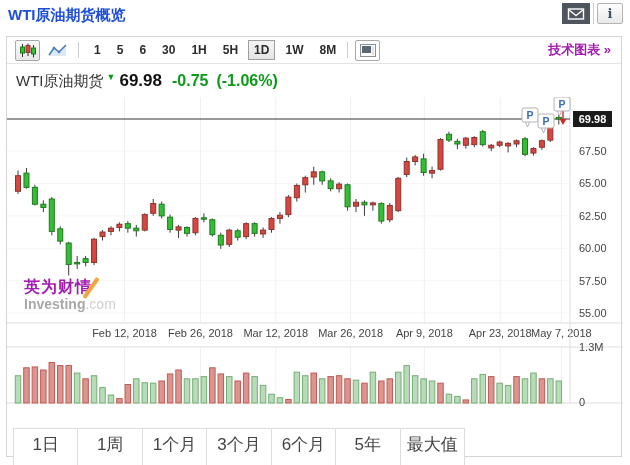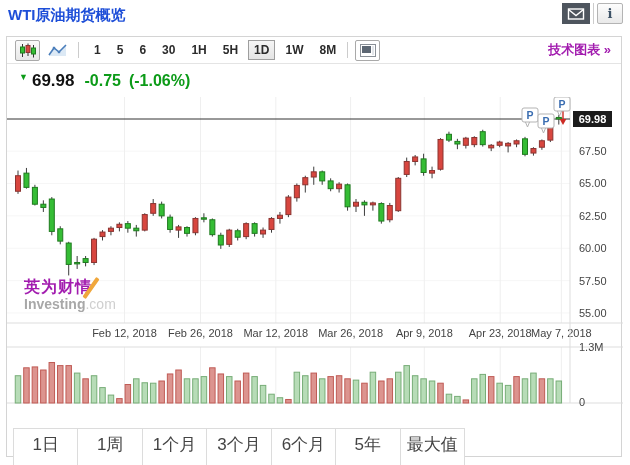--- a/index.html
+++ b/index.html
@@ -98,20 +98,21 @@
         <rect x="0.5" y="0.5" width="15" height="12" fill="#fff" stroke="#8a9097"></rect>
         <rect x="2" y="2" width="9" height="7" fill="#5d6773"></rect>
         <rect x="12" y="2" width="2" height="9" fill="#e3e6ea"></rect>
       </svg>
     </div>
     <div class="tb-spacer"></div>
     <a class="tech-link">技术图表 »</a>
   </div>
 
   <div class="quoterow">
+    <span class="q-name">WTI原油期货</span>
     <span class="q-tri">▼</span>
     <span class="q-last">69.98</span>
     <span class="q-chg">-0.75</span>
     <span class="q-pct">(-1.06%)</span>
   </div>
 
   <svg id="chart" width="616" height="314">
       <line x1="0" y1="54.11600000000005" x2="563" y2="54.11600000000005" stroke="#f6f6f6"></line>
       <text x="572" y="58.11600000000005" fill="#444444" font-size="11">67.50</text>
       <line x1="0" y1="86.49100000000004" x2="563" y2="86.49100000000004" stroke="#f6f6f6"></line>

